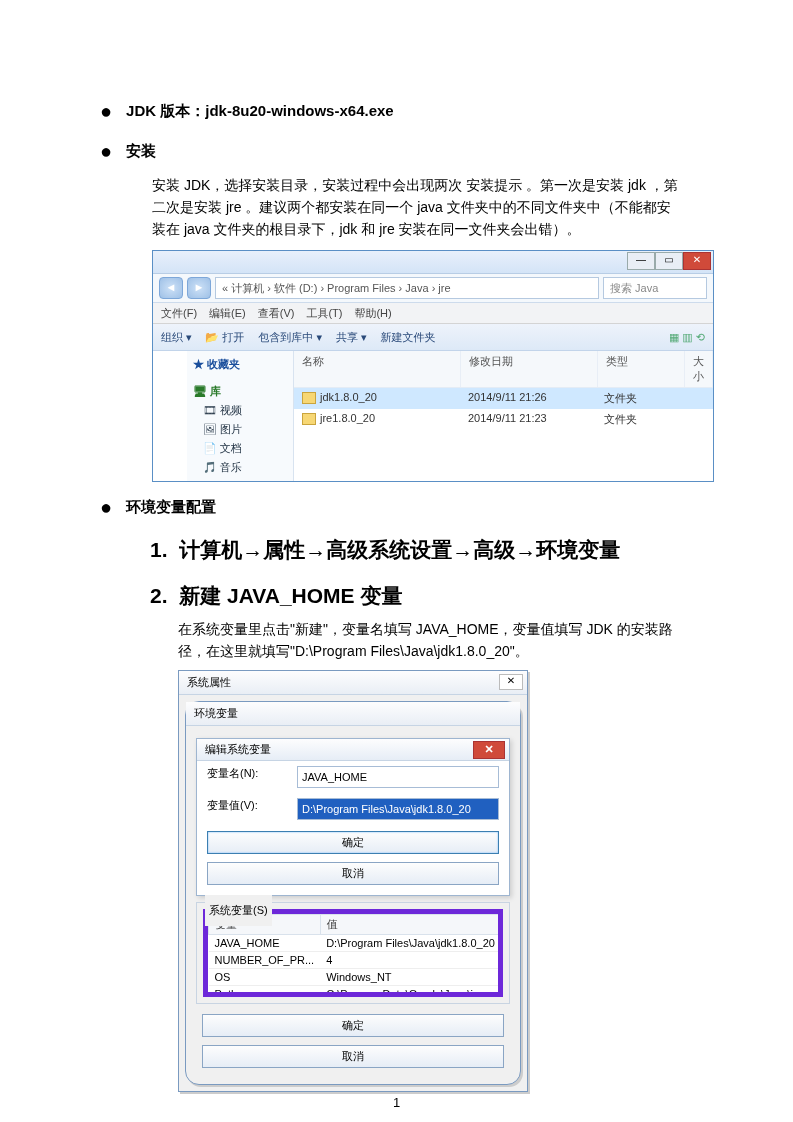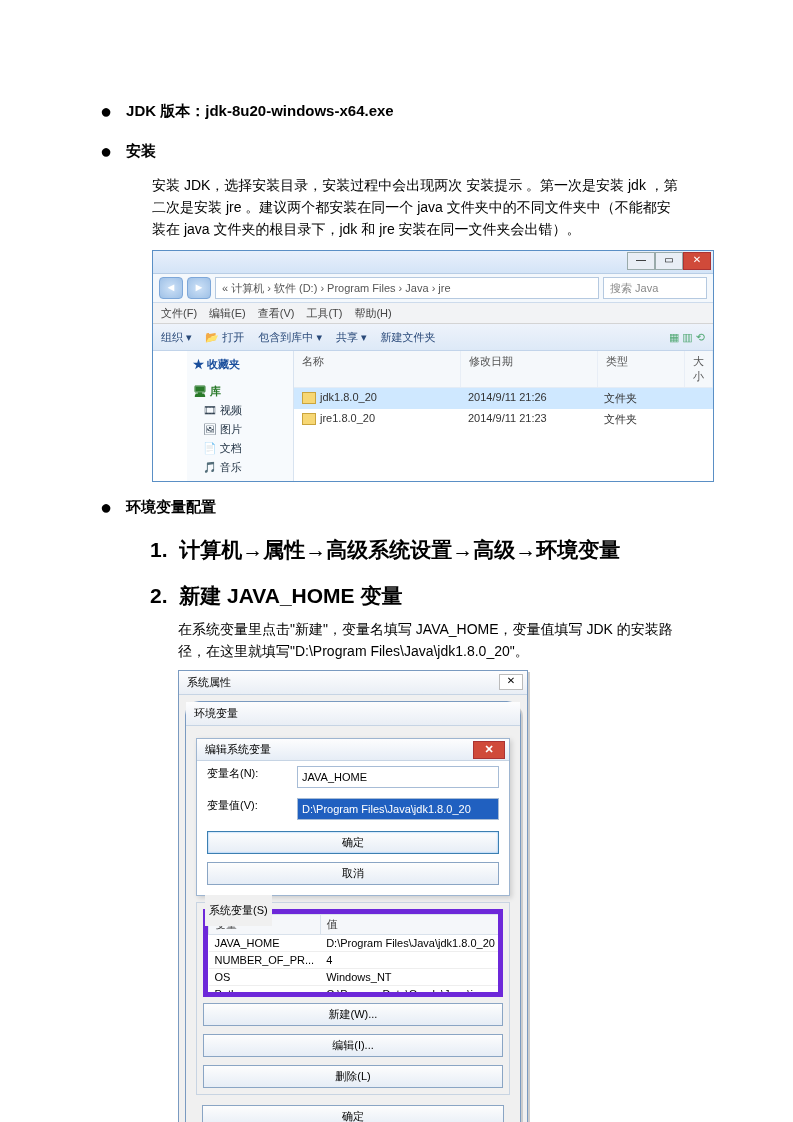--- a/index.html
+++ b/index.html
@@ -380,25 +380,20 @@
                         <td>OS</td>
                         <td>Windows_NT</td>
                       </tr>
                   <tr>
                         <td>Path</td>
                         <td>C:\ProgramData\Oracle\Java\java...</td>
                       </tr>
                 </tbody>
                   </table>
               </div>
-              <div class="btnrow" style="padding:6px 0 0;">
-                <div class="winbtn">新建(W)...</div>
-                <div class="winbtn">编辑(I)...</div>
-                <div class="winbtn">删除(L)</div>
-              </div>
             </div>
 
             <div class="btnrow">
               <div class="winbtn">确定</div>
               <div class="winbtn">取消</div>
             </div>
 
           </div>
         </div>
       </div>

